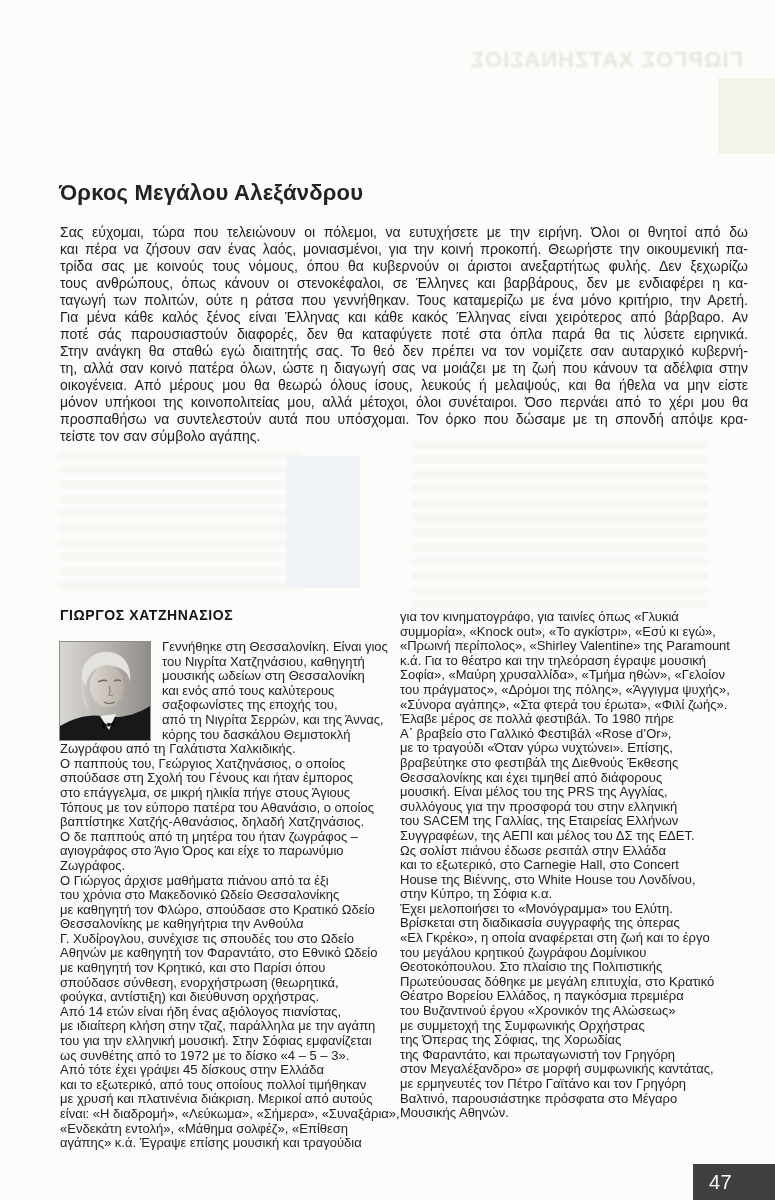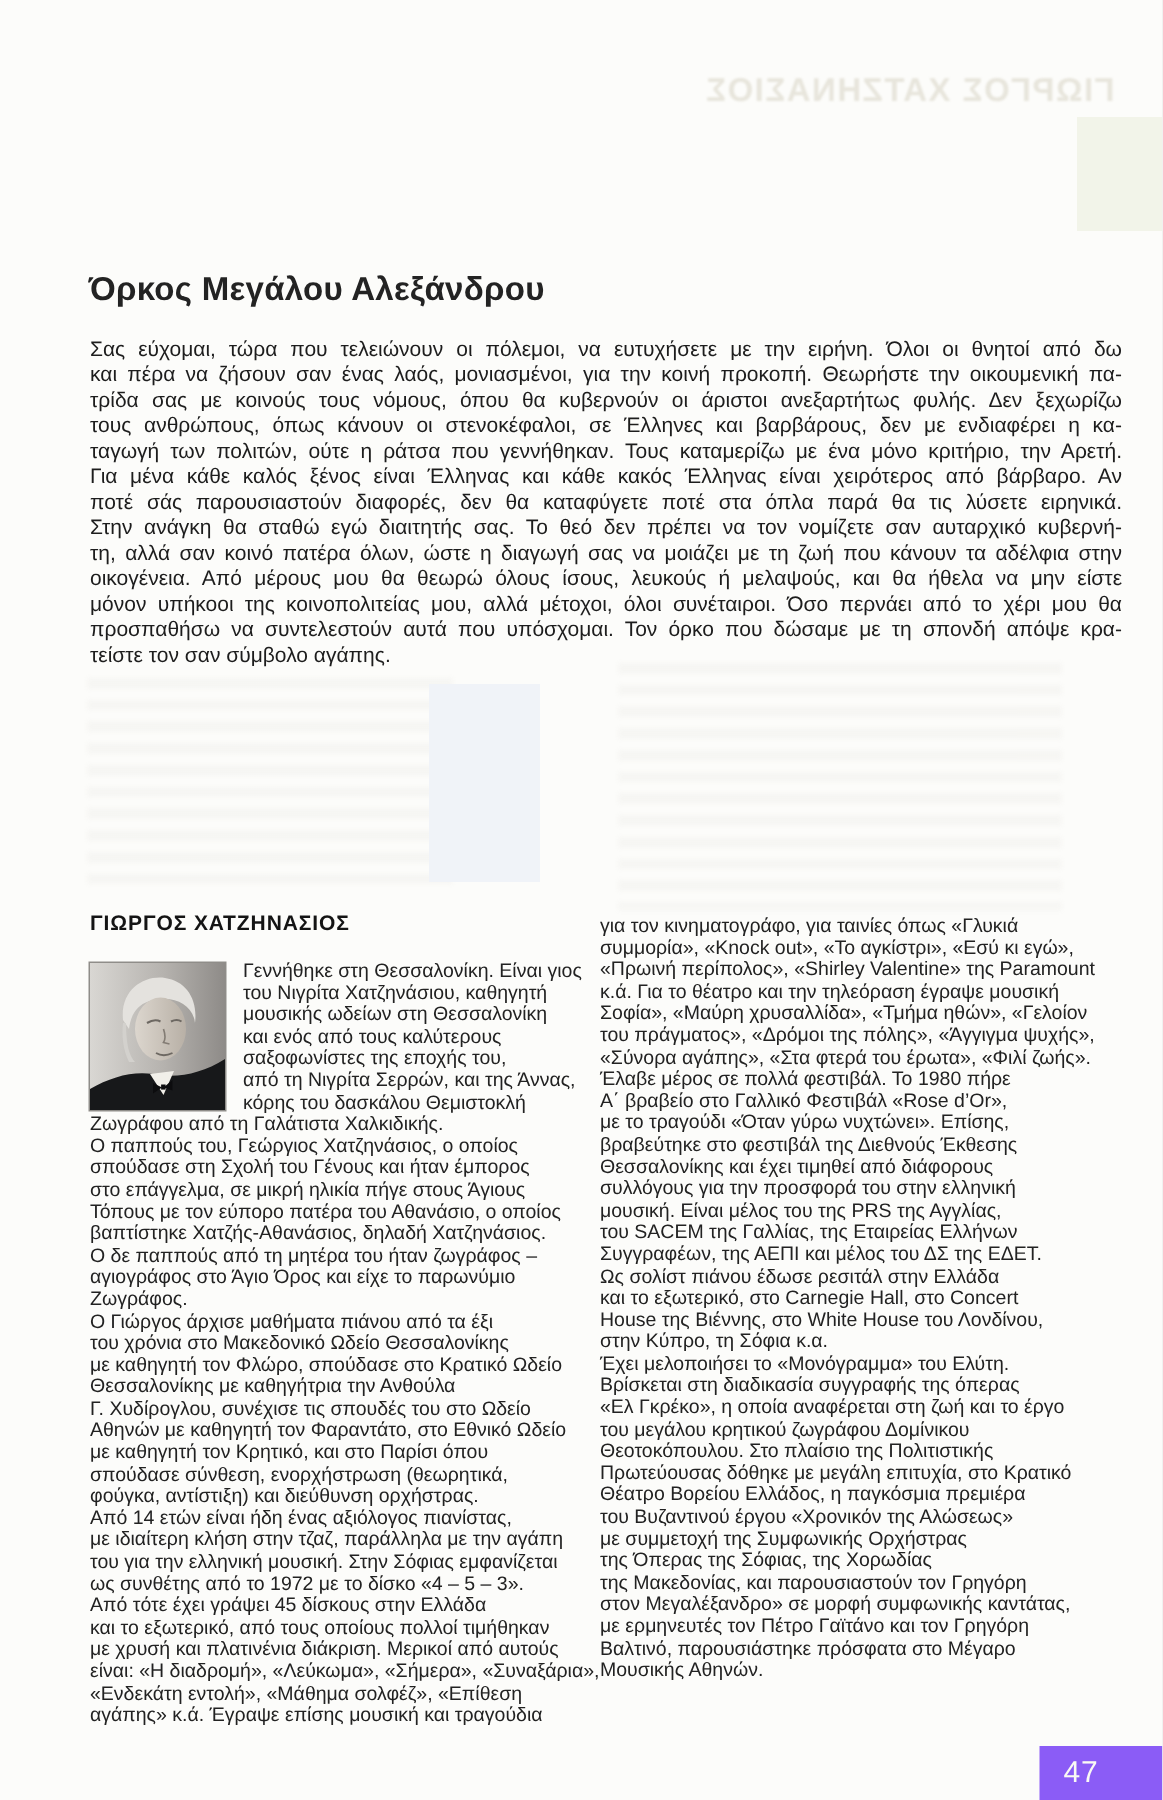--- a/index.html
+++ b/index.html
@@ -192,42 +192,42 @@
       <div class="col-line">«Πρωινή περίπολος», «Shirley Valentine» της Paramount</div>
       <div class="col-line">κ.ά. Για το θέατρο και την τηλεόραση έγραψε μουσική</div>
       <div class="col-line">Σοφία», «Μαύρη χρυσαλλίδα», «Τμήμα ηθών», «Γελοίον</div>
       <div class="col-line">του πράγματος», «Δρόμοι της πόλης», «Άγγιγμα ψυχής»,</div>
       <div class="col-line">«Σύνορα αγάπης», «Στα φτερά του έρωτα», «Φιλί ζωής».</div>
       <div class="col-line">Έλαβε μέρος σε πολλά φεστιβάλ. Το 1980 πήρε</div>
       <div class="col-line">Α΄ βραβείο στο Γαλλικό Φεστιβάλ «Rose d’Or»,</div>
       <div class="col-line">με το τραγούδι «Όταν γύρω νυχτώνει». Επίσης,</div>
       <div class="col-line">βραβεύτηκε στο φεστιβάλ της Διεθνούς Έκθεσης</div>
       <div class="col-line">Θεσσαλονίκης και έχει τιμηθεί από διάφορους</div>
+      <div class="col-line">μουσική. Είναι μέλος του της PRS της Αγγλίας,</div>
       <div class="col-line">συλλόγους για την προσφορά του στην ελληνική</div>
-      <div class="col-line">μουσική. Είναι μέλος του της PRS της Αγγλίας,</div>
       <div class="col-line">του SACEM της Γαλλίας, της Εταιρείας Ελλήνων</div>
       <div class="col-line">Συγγραφέων, της ΑΕΠΙ και μέλος του ΔΣ της ΕΔΕΤ.</div>
       <div class="col-line">Ως σολίστ πιάνου έδωσε ρεσιτάλ στην Ελλάδα</div>
       <div class="col-line">και το εξωτερικό, στο Carnegie Hall, στο Concert</div>
       <div class="col-line">House της Βιέννης, στο White House του Λονδίνου,</div>
       <div class="col-line">στην Κύπρο, τη Σόφια κ.α.</div>
       <div class="col-line">Έχει μελοποιήσει το «Μονόγραμμα» του Ελύτη.</div>
       <div class="col-line">Βρίσκεται στη διαδικασία συγγραφής της όπερας</div>
       <div class="col-line">«Ελ Γκρέκο», η οποία αναφέρεται στη ζωή και το έργο</div>
       <div class="col-line">του μεγάλου κρητικού ζωγράφου Δομίνικου</div>
       <div class="col-line">Θεοτοκόπουλου. Στο πλαίσιο της Πολιτιστικής</div>
       <div class="col-line">Πρωτεύουσας δόθηκε με μεγάλη επιτυχία, στο Κρατικό</div>
       <div class="col-line">Θέατρο Βορείου Ελλάδος, η παγκόσμια πρεμιέρα</div>
       <div class="col-line">του Βυζαντινού έργου «Χρονικόν της Αλώσεως»</div>
       <div class="col-line">με συμμετοχή της Συμφωνικής Ορχήστρας</div>
       <div class="col-line">της Όπερας της Σόφιας, της Χορωδίας</div>
-      <div class="col-line">της Μακεδονίας, και παρουσιαστούν τον Γρηγόρη</div>
+      <div class="col-line">της Φαραντάτο, και πρωταγωνιστή τον Γρηγόρη</div>
       <div class="col-line">στον Μεγαλέξανδρο» σε μορφή συμφωνικής καντάτας,</div>
       <div class="col-line">με ερμηνευτές τον Πέτρο Γαϊτάνο και τον Γρηγόρη</div>
       <div class="col-line">Βαλτινό, παρουσιάστηκε πρόσφατα στο Μέγαρο</div>
       <div class="col-line">Μουσικής Αθηνών.</div>
     </div>
 
-  <div class="page-badge" style="background: #8b5cf6; align-items: center;">
+  <div class="page-badge" style="background: #404040; align-items: center;">
     <span>47</span>
   </div>
 
 </div>
 
 </body></html>

